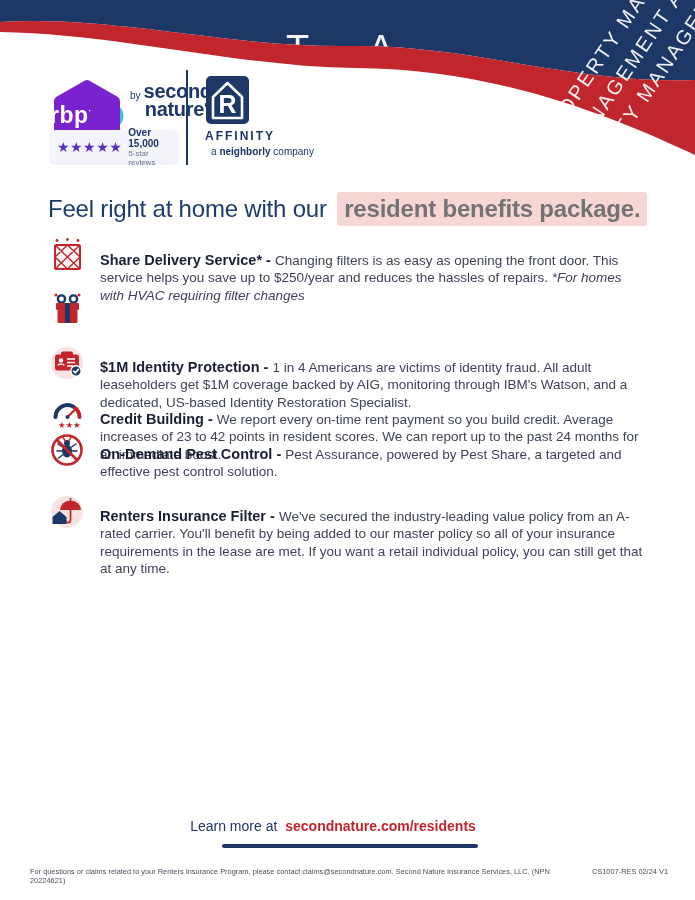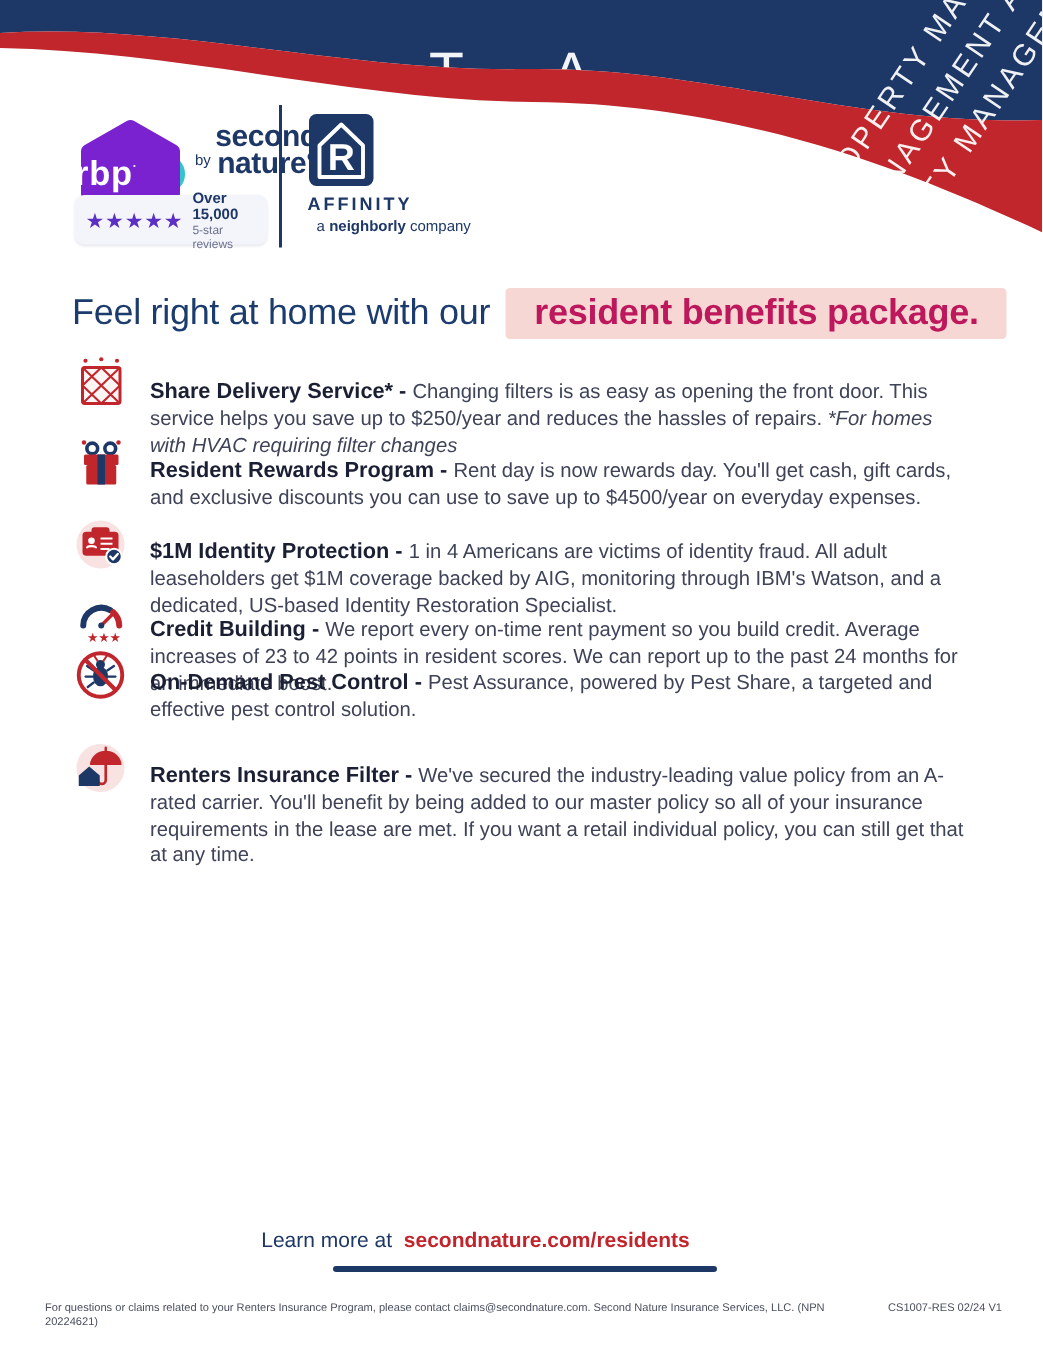--- a/index.html
+++ b/index.html
@@ -22,21 +22,21 @@
   
   .logo-band{position:absolute;left:0;top:70px;width:695px;height:100px;z-index:5;}
   .rbp-badge{position:absolute;left:50px;top:8px;width:74px;height:74px;}
   .rbp-teal{position:absolute;left:16px;top:12px;width:52px;height:52px;background:#35c5c8;
             border-radius:13px;transform:rotate(45deg);}
   .rbp-hex{position:absolute;left:0;top:0;}
   .rbp-text{position:absolute;left:0;top:0;width:74px;height:74px;display:flex;align-items:center;
             color:#fff;font-size:23px;font-weight:800;letter-spacing:.5px;}
   .rbp-text sup{font-size:8px;margin-top:-10px;}
   .by-sn{position:absolute;left:130px;top:12px;display:flex;gap:3px;}
-  .by{font-size:10px;color:#1d3766;margin-top:20px;}
+  .by{font-size:10px;color:#1d3766;margin-top:8px;}
   .sn-col{text-align:right;line-height:18px;font-size:20px;font-weight:800;color:#1d3766;
           letter-spacing:-.3px;}
   .rating{position:absolute;left:50px;top:60px;width:128px;height:33px;background:#f4f5fb;
           border-radius:6px;box-shadow:0 1px 2px rgba(30,40,90,.12);display:flex;align-items:center;
           padding:0 7px;box-sizing:border-box;gap:6px;}
   .stars{color:#5b2fc4;font-size:14px;letter-spacing:.5px;white-space:nowrap;}
   .rating-l1{font-size:10px;font-weight:700;color:#1d3766;line-height:11px;}
   .rating-l2{font-size:8px;color:#6b7190;line-height:9px;}
   .divider{position:absolute;left:186px;top:0px;width:2px;height:95px;background:#1d3766;}
   .rpm{position:absolute;left:205px;top:5px;width:150px;}
@@ -46,33 +46,33 @@
   .rpm-prop,.rpm-mgmt{font-size:13.5px;font-weight:800;color:#b5282d;letter-spacing:.3px;line-height:14px;}
   .rpm-aff{margin-top:4px;text-align:left;width:115px;font-size:12px;font-weight:700;
            color:#1d3766;letter-spacing:2px;}
   .rpm-tag{margin-top:3px;text-align:center;width:115px;font-size:10px;color:#1d3766;}
   .rpm-tag b{font-weight:800;}
 
   
   .headline{position:absolute;left:48px;top:195px;width:620px;font-size:24px;z-index:5;
             letter-spacing:-.2px;white-space:nowrap;}
   .headline .pre{color:#1d3c6e;font-weight:500;}
-  .headline .hl{color:#be185d;font-weight:800;background:#f6d7d3;padding:3px 19px 4px;
+  .headline .hl{color:#737373;font-weight:800;background:#f6d7d3;padding:3px 7px 4px;
                 border-radius:3px;margin-left:4px;}
 
   
   .benefit{position:absolute;left:48px;width:600px;display:flex;gap:14px;}
   .b-icon{flex:0 0 38px;display:flex;justify-content:center;}
   .b-text{font-size:13.5px;line-height:17.5px;color:#3f4358;width:556px;}
   .b-text b{font-size:14.5px;color:#1b1f33;}
   .b-text i{font-style:italic;}
   .b1{top:238px;} .b2{top:291px;} .b3{top:345px;} .b4{top:397px;} .b5{top:432px;} .b6{top:494px;}
 
   
-  .learn{position:absolute;left:0;top:818px;width:634px;text-align:center;font-size:14px;z-index:5;}
+  .learn{position:absolute;left:0;top:818px;width:634px;text-align:center;font-size:14px;z-index:5;padding-left:16px;}
   .learn .pre{color:#1d3766;font-weight:500;}
   .learn .lnk{color:#c2242c;font-weight:800;margin-left:4px;text-decoration:none;cursor:pointer;}
   .footer-bar{position:absolute;left:222px;top:844px;width:256px;height:4px;background:#1d3766;
               border-radius:2px;}
   .fine{position:absolute;left:30px;top:867px;width:520px;font-size:7.4px;color:#4a4f5e;}
   .doccode{position:absolute;right:27px;top:867px;font-size:7.4px;color:#4a4f5e;}
 </style>
 </head>
 <body>
 
@@ -162,21 +162,20 @@
       <svg width="31" height="34" viewBox="0 0 31 34">
         <circle cx="4" cy="4" r="1.5" fill="#c0262c"></circle>
         <circle cx="27" cy="4" r="1.5" fill="#c0262c"></circle>
         <circle cx="9.5" cy="8" r="3.6" fill="none" stroke="#1d3766" stroke-width="2.4"></circle>
         <circle cx="21.5" cy="8" r="3.6" fill="none" stroke="#1d3766" stroke-width="2.4"></circle>
         <rect x="4" y="12" width="23" height="7" rx="1" fill="#c0262c"></rect>
         <rect x="5.5" y="19" width="20" height="13" rx="1" fill="#c0262c"></rect>
         <path d="M13,12 h5 v20 h-5 Z" fill="#1d3766"></path>
       </svg>
     </div>
-    <p class="b-text"><b>Resident Rewards Program - </b><span>Rent day is now rewards day. You'll get cash, gift cards, and exclusive discounts you can use to save up to $4500/year on everyday expenses.</span></p>
   </div>
 
   <div class="benefit b3">
     <div class="b-icon">
       <svg width="36" height="36" viewBox="0 0 36 36">
         <circle cx="18" cy="18" r="16" fill="#f8e3e2"></circle>
         <rect x="12" y="6.5" width="12" height="5" rx="2" fill="#c0262c"></rect>
         <rect x="6" y="9.5" width="24" height="16" rx="2.5" fill="#c0262c"></rect>
         <circle cx="12" cy="15.5" r="2.2" fill="#ffffff"></circle>
         <path d="M9,20.5 C9,18.6 15,18.6 15,20.5" stroke="#ffffff" stroke-width="1.4" fill="none"></path>

